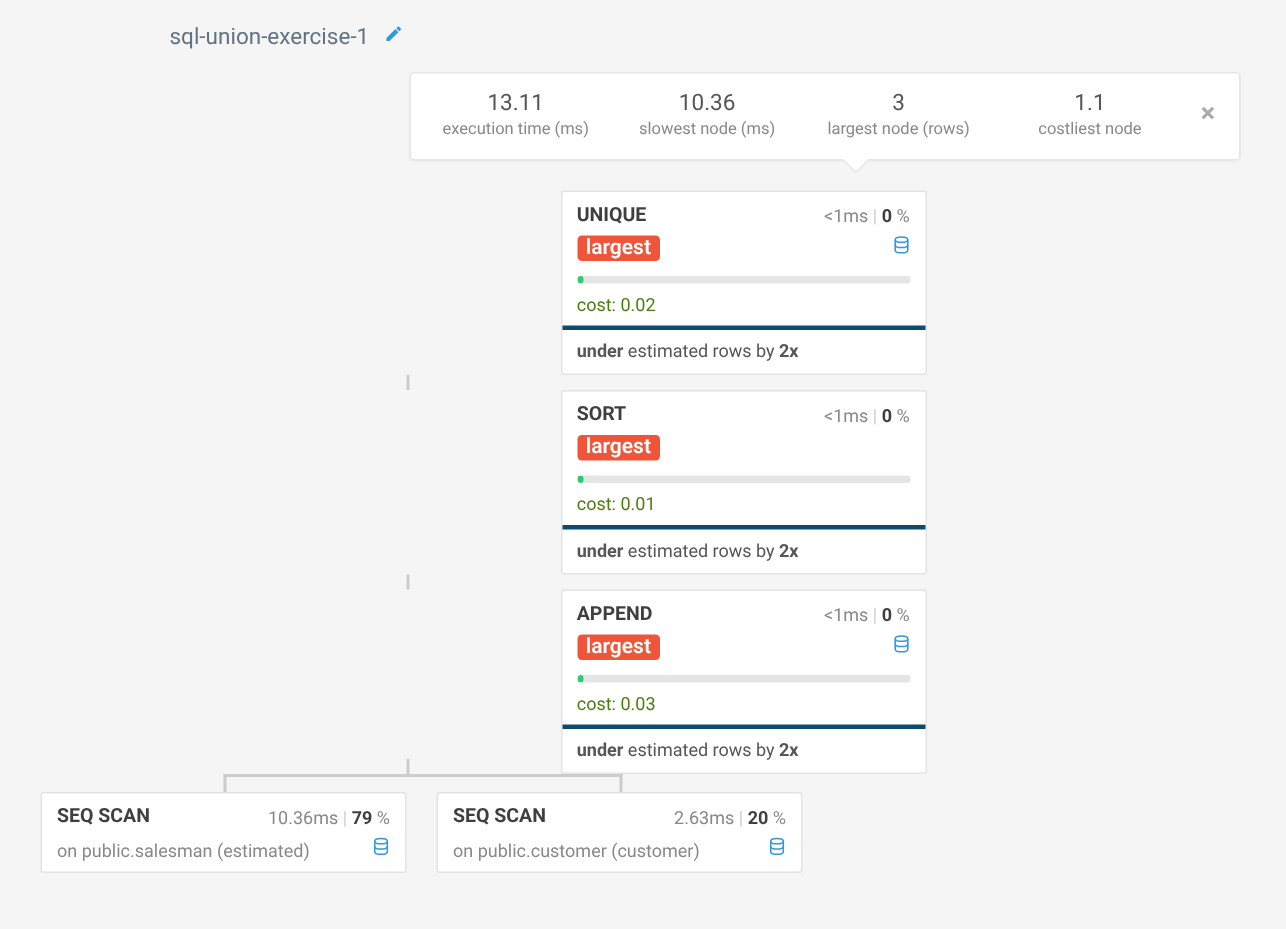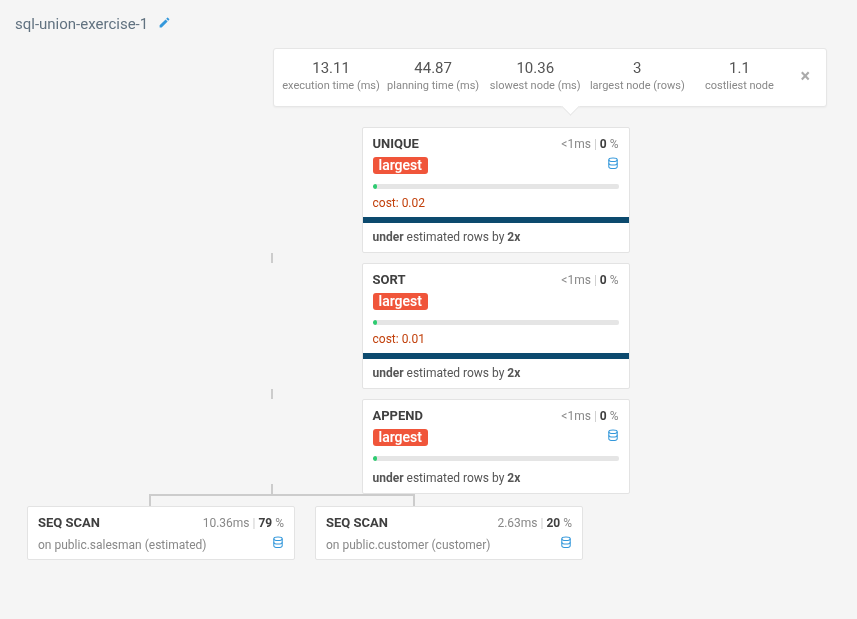--- a/index.html
+++ b/index.html
@@ -6,20 +6,21 @@
 body {
   font-family: -apple-system, BlinkMacSystemFont, "Segoe UI", Roboto, "Helvetica Neue", Arial, sans-serif;
   background: #f5f5f5;
   color: #555;
   font-size: 13px;
   padding: 15px;
 }
 .header-title {
   color: #617280;
   font-size: 15px;
+  margin-left: 98px;
   margin-bottom: 15px;
 }
 .edit-icon { color: #3498db; font-size: 14px; margin-left: 6px; cursor: pointer; }
 .stats-bar {
   background: #fff;
   border: 1px solid #e6e6e6;
   border-radius: 3px;
   box-shadow: 0 1px 2px rgba(0,0,0,0.04);
   margin-left: 258px;
   margin-right: 15px;
@@ -44,21 +45,21 @@
   transform: rotate(45deg);
 }
 .tree { margin-top: 20px; }
 .level { display: flex; justify-content: center; position: relative; }
 .connector-v { width: 2px; height: 10px; background: #ccc; margin: 0 auto; }
 .level-bottom { display: flex; gap: 20px; margin-left: 12px; justify-content: flex-start; }
 .card {
   background: #fff;
   border: 1px solid #e3e3e3;
   border-radius: 2px;
-  width: 268px;
+  width: 244px;
   font-size: 12px;
   color: #555;
 }
 .card.top3 { margin-left: 134px; }
 .card-head {
   display: flex;
   justify-content: space-between;
   align-items: center;
   padding: 8px 10px 4px 10px;
 }
@@ -95,22 +96,22 @@
   position: relative;
   overflow: hidden;
 }
 .bar-fill {
   height: 100%;
   border-radius: 2px;
 }
 .bar-fill.green { background: #2ecc71; }
 .cost-row {
   padding: 4px 10px 7px 10px;
-  color: #c2410c;
-  border-bottom: 6px solid #0c4a6e;
+  color: #4d7c0f;
+  border-bottom: 3px solid #0c4a6e;
   font-size: 12px;
 }
 .est-row {
   padding: 7px 10px 8px 10px;
   color: #555;
   font-size: 12px;
 }
 .est-row b { font-weight: 700; }
 .branch-connector {
   position: relative;
@@ -152,24 +153,20 @@
       </svg>
   </span>
 </div>
 
 <div class="stats-bar">
   <div class="stat">
     <div class="stat-val">13.11</div>
     <div class="stat-lbl">execution time (ms)</div>
   </div>
   <div class="stat">
-    <div class="stat-val">44.87</div>
-    <div class="stat-lbl">planning time (ms)</div>
-  </div>
-  <div class="stat">
     <div class="stat-val">10.36</div>
     <div class="stat-lbl">slowest node (ms)</div>
   </div>
   <div class="stat">
     <div class="stat-val">3</div>
     <div class="stat-lbl">largest node (rows)</div>
   </div>
   <div class="stat">
     <div class="stat-val">1.1</div>
     <div class="stat-lbl">costliest node</div>
@@ -248,20 +245,21 @@
               <path d="M2 4v5c0 1.4 2.7 2.5 6 2.5s6-1.1 6-2.5V4"></path>
               <path d="M2 9v5c0 1.4 2.7 2.5 6 2.5s6-1.1 6-2.5V9"></path>
             </svg>
         </span>
       </div>
       <div class="bar-row">
           <div class="bar-track">
             <div class="bar-fill green" style="width:2%"></div>
           </div>
         </div>
+      <div class="cost-row">cost: 0.03</div>
       <div class="est-row"><b>under</b><span> estimated rows by </span><b>2x</b></div>
     </div>
   </div>
 
   <div class="branch-connector">
     <div class="v-stem"></div>
     <div class="h-line"></div>
   </div>
 
   <div class="level-bottom">

